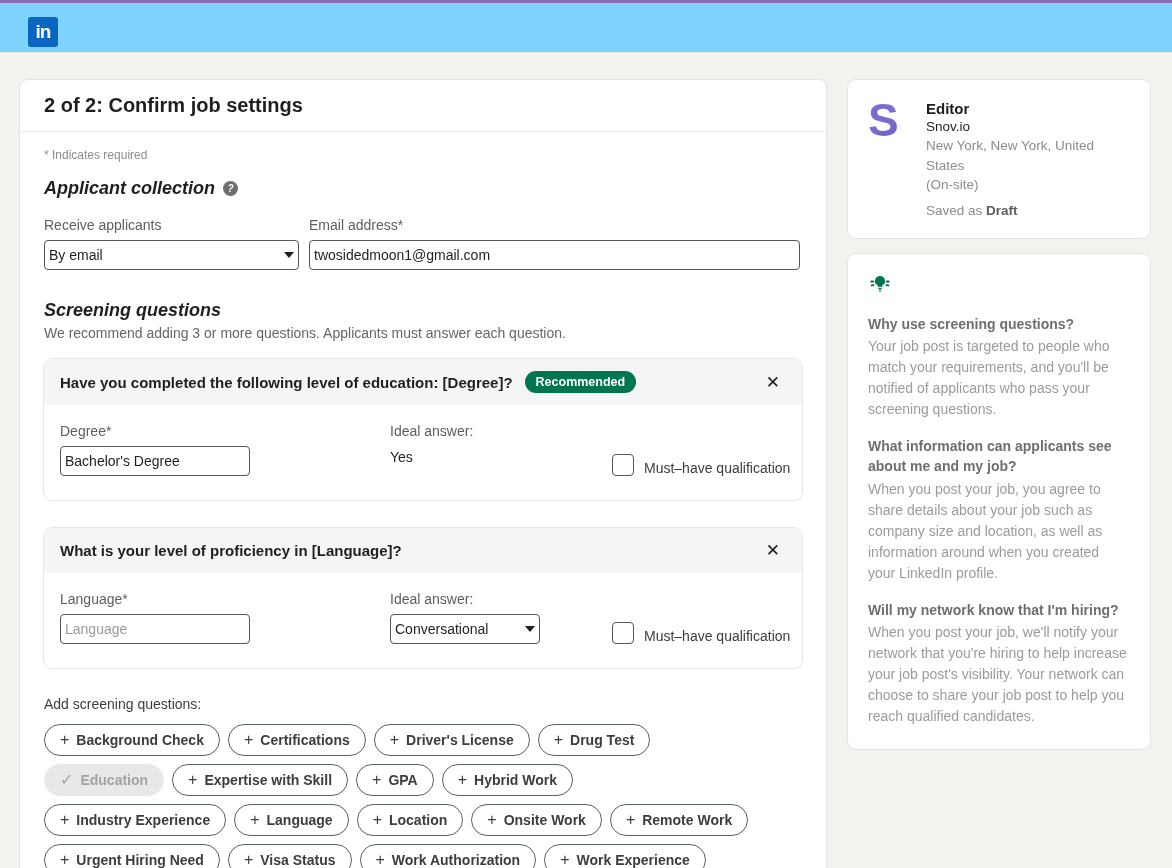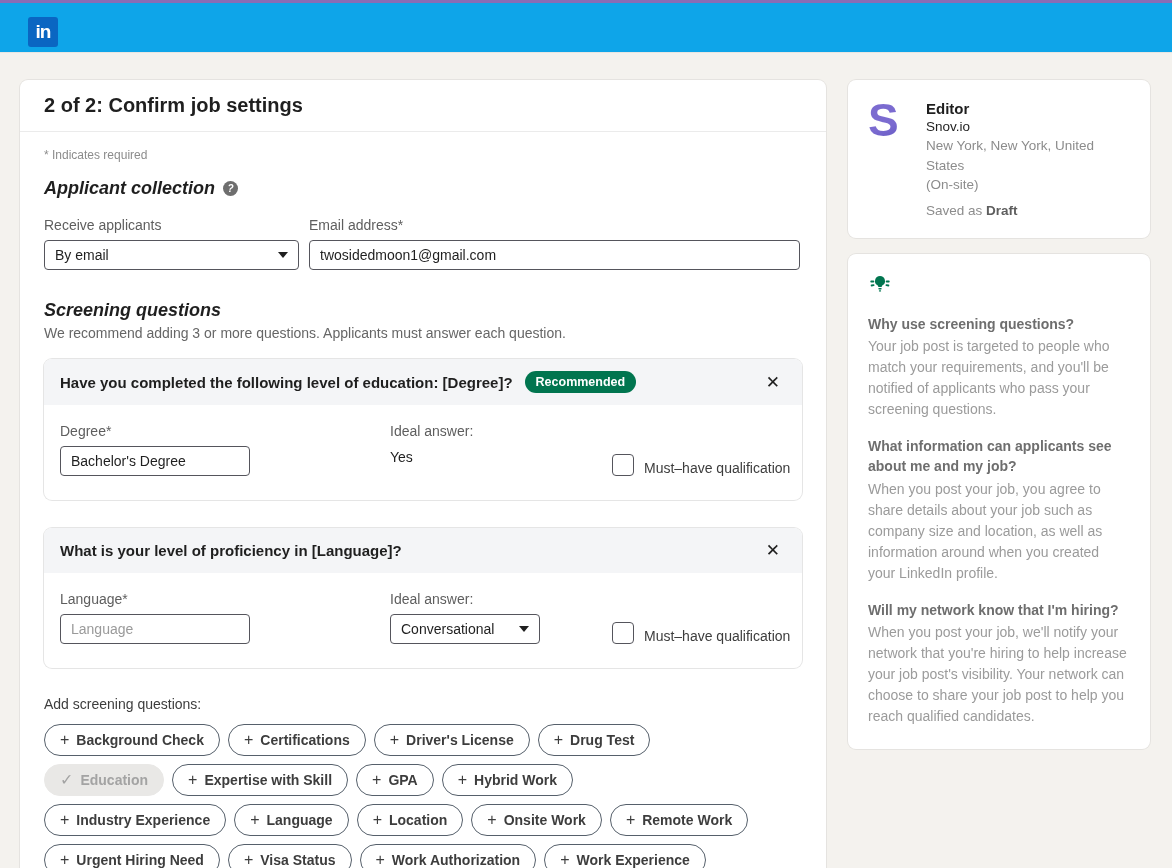--- a/index.html
+++ b/index.html
@@ -2,21 +2,21 @@
 <html><head>
 <meta charset="utf-8">
 <style>
   * { margin:0; padding:0; box-sizing:border-box; }
   html,body { width:1172px; height:868px; overflow:hidden; }
   body { font-family:"Liberation Sans", sans-serif; background:#f4f2ee; color:#1f1f1f; }
 
   
   .top-accent { height:3px; background:#8a6cb5; }
   .app-header {
-    height:50px; background:#0ea5e9; display:flex; align-items:center;
+    height:50px; background:#7dd3fc; display:flex; align-items:center;
     padding:8px 26px 0 28px; border-bottom:1px solid #e8e6e2;
   }
   .brand-logo {
     width:30px; height:30px; background:#0a66c2; color:#fff; border-radius:3px;
     font-weight:bold; font-size:19px; display:flex; align-items:center; justify-content:center;
     letter-spacing:-1px; cursor:pointer;
   }
   .header-right { margin-left:auto; display:flex; align-items:center; gap:14px; }
   .manage-link { font-size:16px; color:#3d3d3d; cursor:pointer; }
   .avatar {
@@ -41,21 +41,21 @@
   .help-icon {
     width:15px; height:15px; border-radius:50%; background:#6e6e6e; color:#fff;
     font-size:10px; font-weight:bold; display:inline-flex; align-items:center; justify-content:center;
     cursor:pointer;
   }
 
   .form-row { display:flex; gap:10px; margin-top:18px; }
   .field-label { font-size:14px; color:#5e5e5e; margin-bottom:7px; display:block; }
   .select-box, .text-input {
     height:30px; border:1px solid #55555c; border-radius:4px; background:#fff;
-    font-size:14px; color:#1f1f1f; padding:0 10px; display:flex; align-items:center;
+    font-size:14px; color:#1f1f1f; padding:0 4px; display:flex; align-items:center;
     font-family:"Liberation Sans", sans-serif;
   }
   .select-box { justify-content:space-between; cursor:pointer; }
   .caret-down { width:0; height:0; border-left:5px solid transparent; border-right:5px solid transparent; border-top:6px solid #1f1f1f; }
   .w-receive { width:255px; }
   .w-email { width:491px; }
 
   .screening-block { margin-top:30px; }
   .screening-sub { font-size:14px; color:#666; margin-top:4px; }
 

